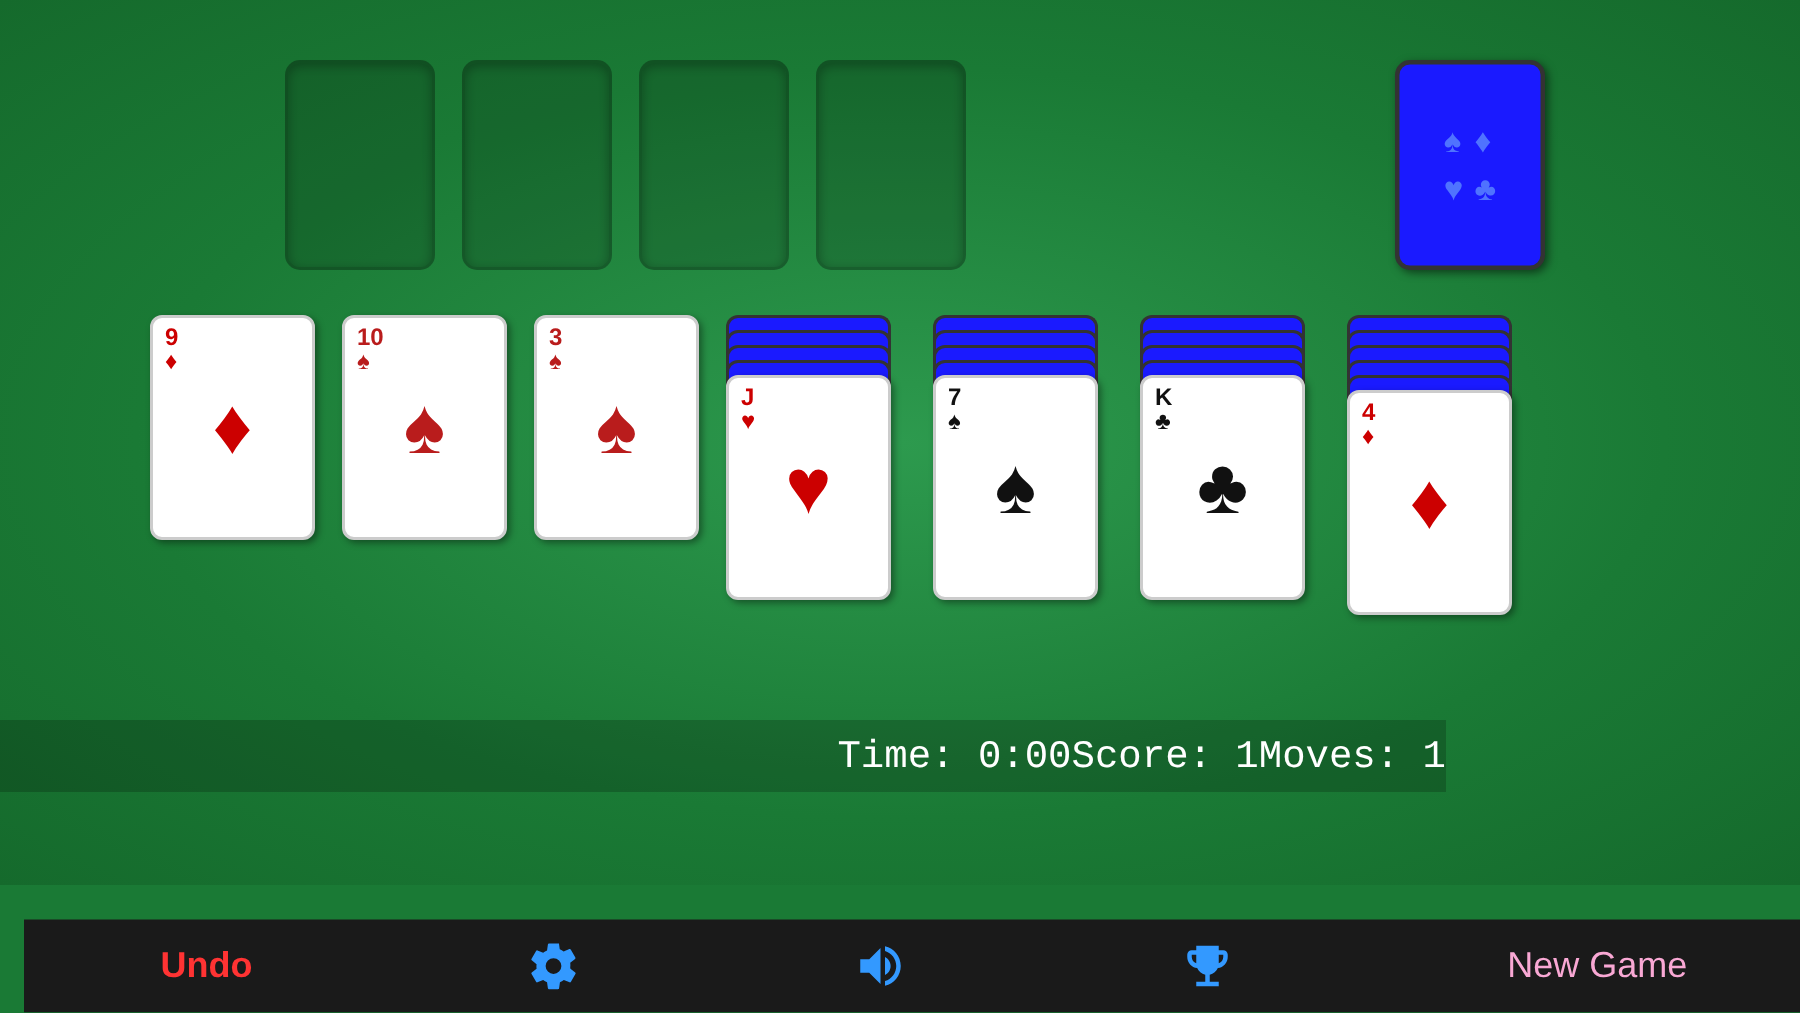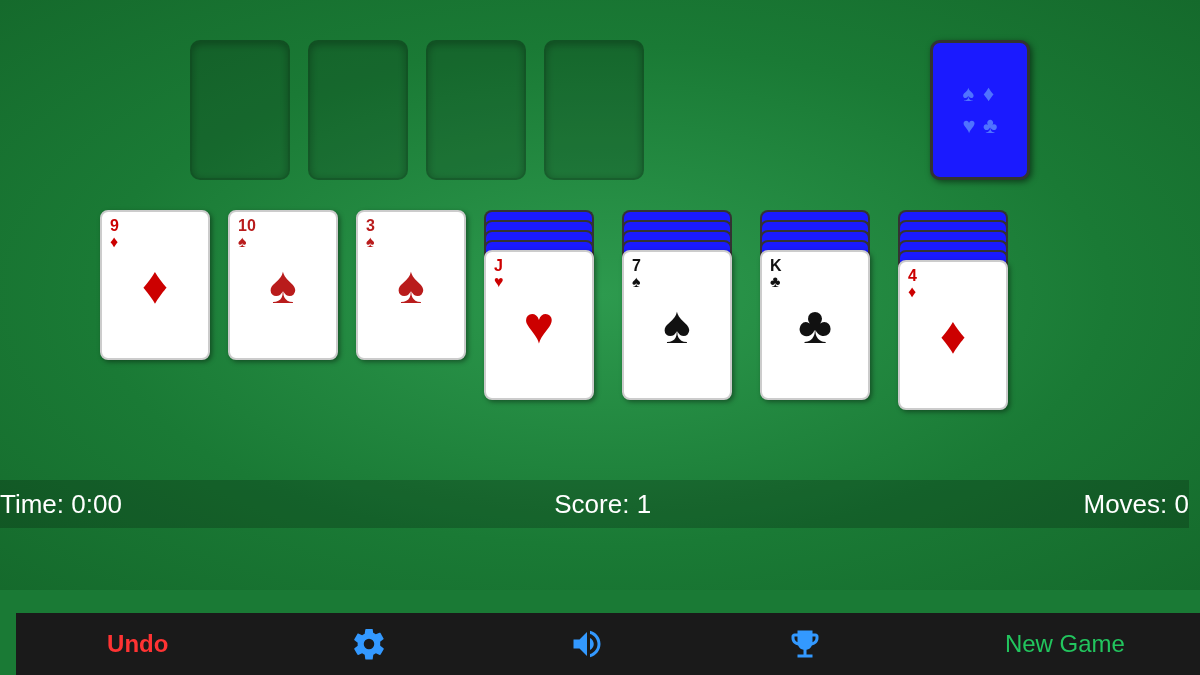--- a/index.html
+++ b/index.html
@@ -150,26 +150,27 @@
 
     .face-card-on-stack .card-center {
       font-size: 52px;
     }
 
     
     .status-bar {
       position: absolute;
       bottom: 62px;
       left: 0;
-      width: 1189px;
+      width: 964px;
       height: 48px;
       background: rgba(0,0,0,0.2);
       display: flex;
       align-items: center;
-      justify-content: space-between;
+      justify-content: flex-end;
+      font-family: Liberation Mono, monospace;
     }
 
     .status-item {
       color: white;
       font-size: 26px;
       font-weight: 500;
     }
 
     
     .toolbar {
@@ -193,21 +194,21 @@
       border-radius: 4px;
     }
 
     .toolbar-btn.undo-btn {
       color: #ff3333;
       font-size: 24px;
       font-weight: bold;
     }
 
     .toolbar-btn.new-game-btn {
-      color: #22c55e;
+      color: #f9a8d4;
       font-size: 24px;
       font-weight: 500;
       background: transparent;
     }
 
     
     .icon-svg {
       width: 36px;
       height: 36px;
       fill: #3399ff;
@@ -305,21 +306,21 @@
         <div class="card-rank-suit-top">4<br>♦</div>
         <div class="card-center">♦</div>
       </div>
     </div>
 
   </div>
 
   <div class="status-bar">
     <span class="status-item">Time: 0:00</span>
     <span class="status-item">Score: 1</span>
-    <span class="status-item">Moves: 0</span>
+    <span class="status-item">Moves: 1</span>
   </div>
 
 </div>
 
 <div class="toolbar">
 
   <div class="toolbar-btn undo-btn">
     <span>Undo</span>
   </div>
 

